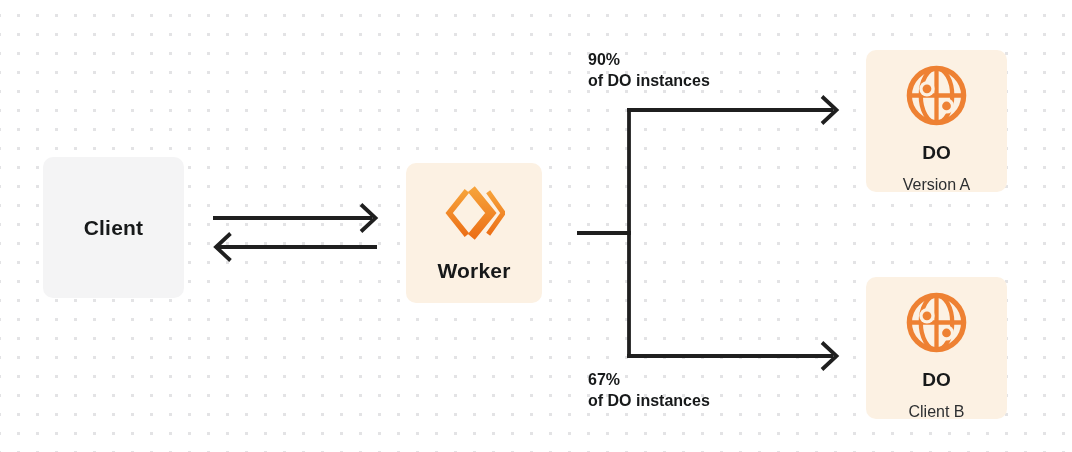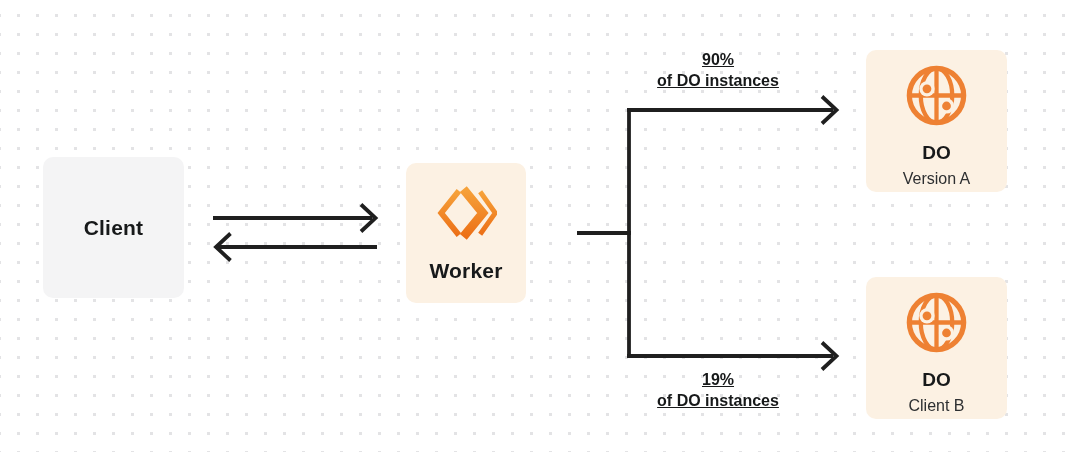--- a/index.html
+++ b/index.html
@@ -28,34 +28,34 @@
   .node{
     position:absolute;
     border-radius:10px;
     display:flex;flex-direction:column;align-items:center;justify-content:center;
   }
   .node-client{
     left:43px;top:157px;width:141px;height:141px;
     background:var(--client-gray);
   }
   .node-cream{background:var(--node-cream);}
-  .node-worker{left:406px;top:163px;width:120px;height:140px;justify-content:flex-start;padding-top:21px;}
+  .node-worker{left:406px;top:163px;width:136px;height:140px;justify-content:flex-start;padding-top:21px;}
   .node-do-a{left:866px;top:50px;width:141px;height:142px;justify-content:flex-start;padding-top:15px;}
   .node-do-b{left:866px;top:277px;width:141px;height:142px;justify-content:flex-start;padding-top:15px;}
   .node-title{
     font-size:21px;font-weight:700;color:var(--ink);letter-spacing:.2px;
   }
   .worker-icon{width:62px;height:58px;margin-bottom:13px;}
   .globe-icon{width:61px;height:61px;margin-bottom:12px;}
   .do-title{font-size:19px;font-weight:700;color:var(--ink);line-height:1.15;}
-  .do-subtitle{font-size:16px;font-weight:400;color:var(--ink-soft);margin-top:6px;}
+  .do-subtitle{font-size:16px;font-weight:400;color:var(--ink-soft);margin-top:12px;}
   .flow-label{
     position:absolute;width:260px;left:588px;
-    text-align:center;
-    font-size:16px;font-weight:600;color:var(--ink);line-height:21px;text-decoration:underline;
+    text-align:left;
+    font-size:16px;font-weight:600;color:var(--ink);line-height:21px;
   }
   .flow-label-top{top:49px;}
   .flow-label-bottom{top:369px;}
 </style>
 </head>
 <body>
 
 <div class="canvas">
 
   <svg class="connectors" viewBox="0 0 1072 452" aria-hidden="true">
@@ -130,17 +130,17 @@
     </span>
     <span class="do-title">DO</span>
     <span class="do-subtitle">Client B</span>
   </div>
 
   <div class="flow-label flow-label-top">
     <div>90%</div>
     <div>of DO instances</div>
   </div>
   <div class="flow-label flow-label-bottom">
-    <div>19%</div>
+    <div>67%</div>
     <div>of DO instances</div>
   </div>
 
 </div>
 
 </body></html>

